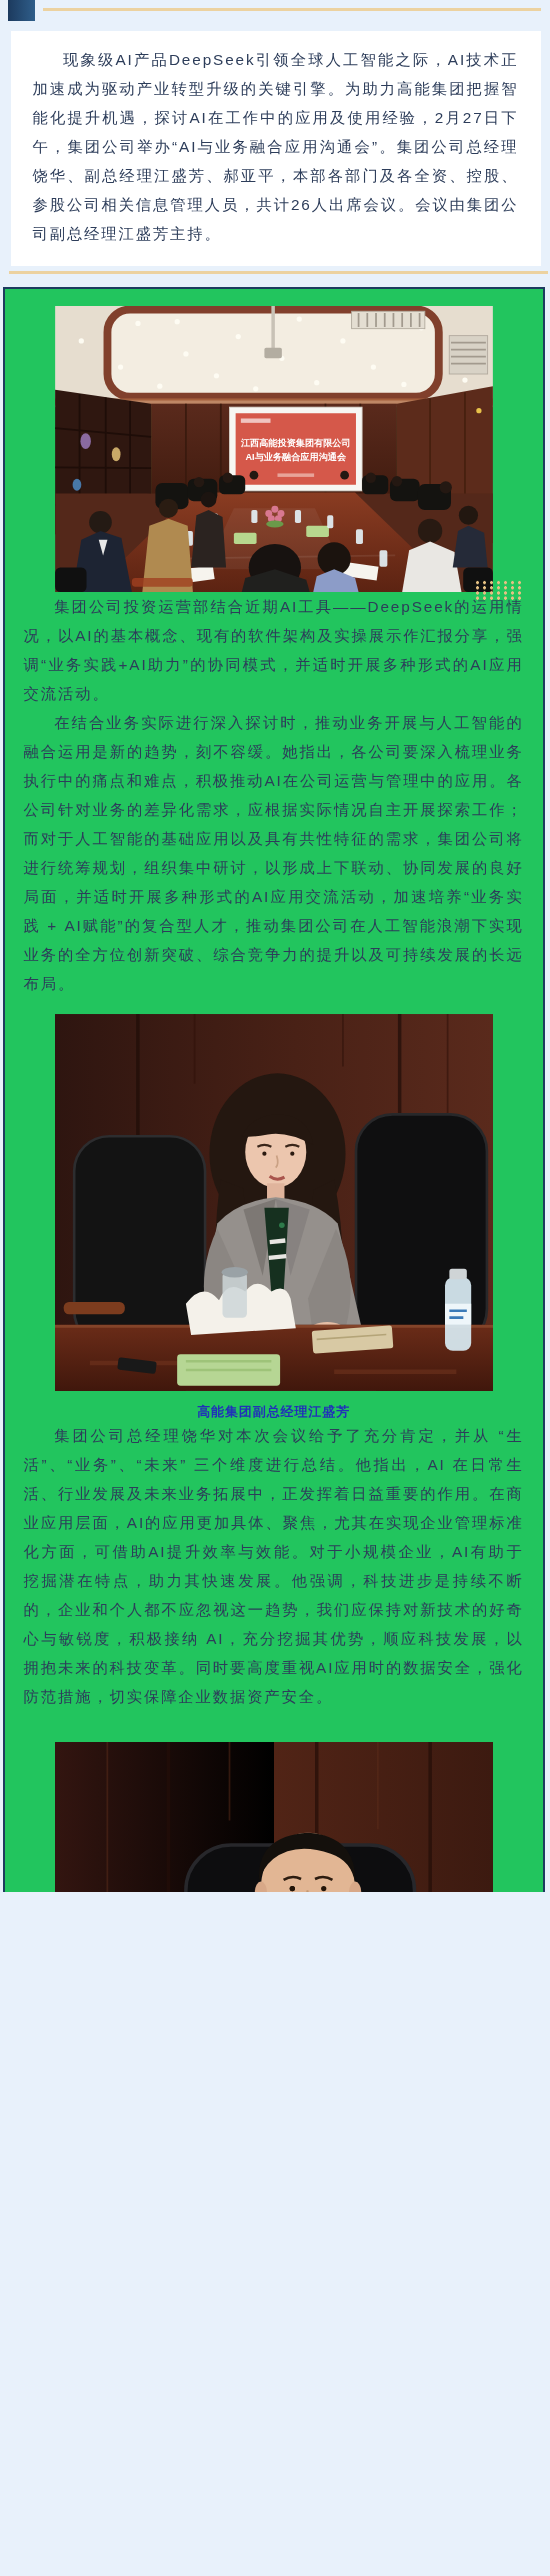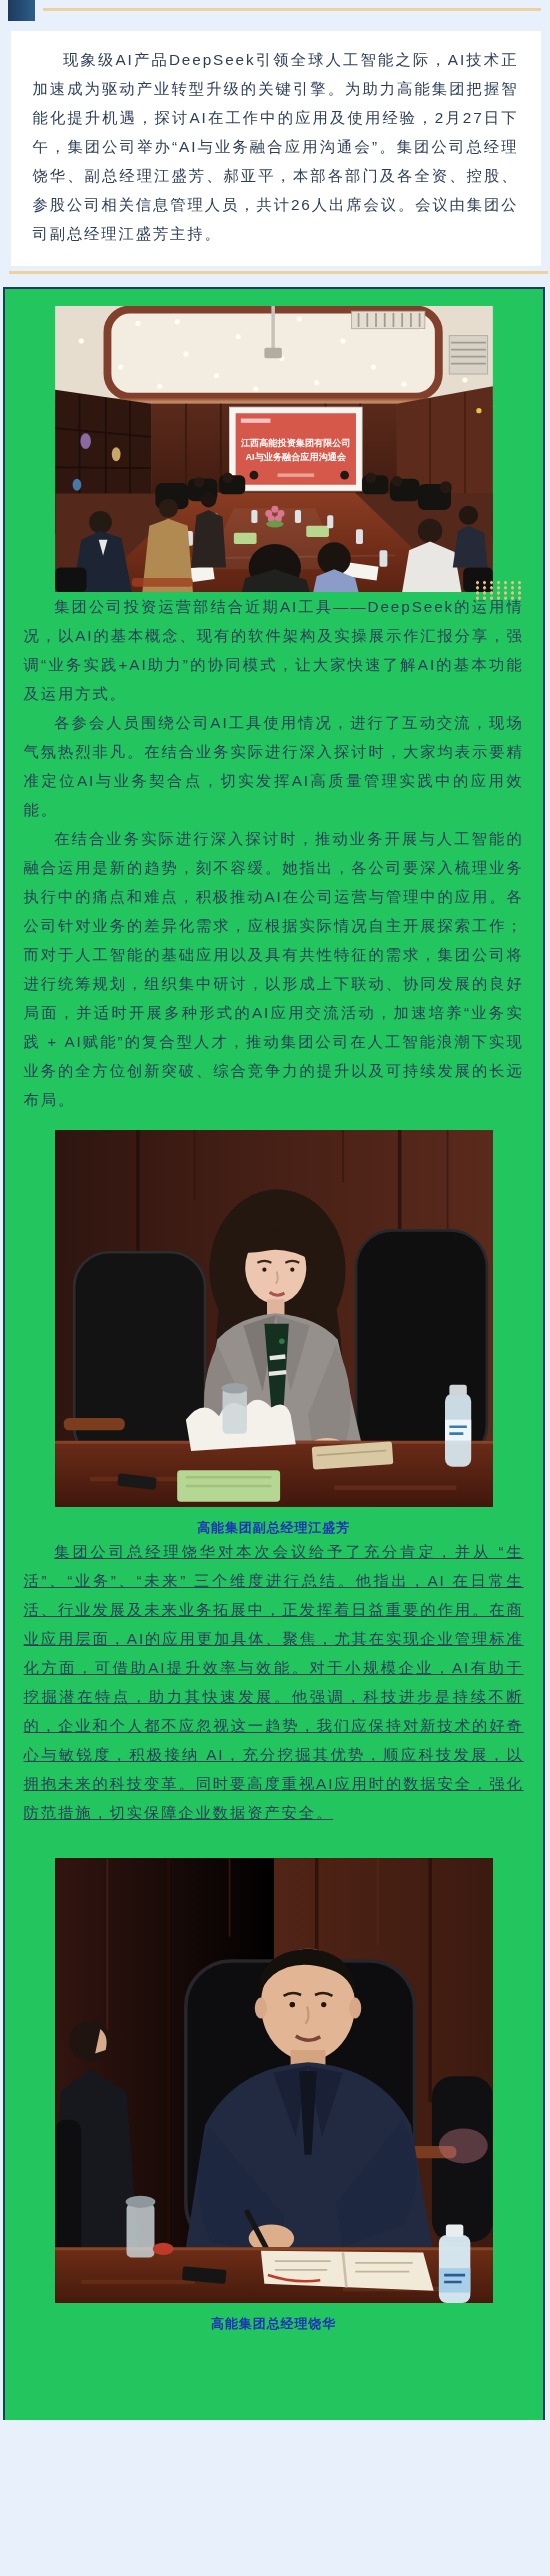--- a/index.html
+++ b/index.html
@@ -1,21 +1,21 @@
 <!DOCTYPE html>
 <html style="font-size:14px"><head>
 <meta charset="utf-8">
 <style>
   html,body { margin:0; padding:0; }
   body {
     width:550px;
     background:#e8f1fb;
     font-family:"Liberation Sans","DejaVu Sans",sans-serif;
   }
-  .page { position:relative; width:550px; height:2420px; overflow:hidden; background:#e8f1fb; }
+  .page { position:relative; width:550px; height:1892px; overflow:hidden; background:#e8f1fb; }
 
   
   .top-square {
     position:absolute; left:7.8px; top:0; width:27px; height:21px;
     background:linear-gradient(90deg,#1c3a5e 0%,#2f5e8a 100%);
   }
   .top-line {
     position:absolute; left:43px; top:7.8px; width:498px; height:3.5px;
     background:#ecd2a0;
   }
@@ -54,21 +54,21 @@
     background-size:7px 5.2px;
   }
 
   .p-after-photo { margin-top:38px; }
   .photo-row.mid { margin-top:15.7px; }
   .photo-row.low { margin-top:31px; }
   .caption {
     margin-top:12.2px; text-align:center;
     font-size:13px; font-weight:bold; color:#2131b9; letter-spacing:0.9px;
   }
-  .p-section { margin-top:31px;text-decoration:underline; }
+  .p-section { margin-top:31px; }
 </style>
 </head>
 <body>
 
 <div class="page">
 
   <div class="top-square"></div>
   <div class="top-line"></div>
 
   <div class="intro-card">
@@ -220,22 +220,21 @@
           <circle cx="474" cy="240" r="11" fill="#221710"></circle>
           <polygon points="456,300 462,258 474,252 492,260 496,300" fill="#252a38"></polygon>
           <rect x="468" y="300" width="34" height="28" rx="6" fill="#101010"></rect>
           <rect x="0" y="300" width="36" height="28" rx="6" fill="#101010"></rect>
           <rect x="88" y="312" width="70" height="10" rx="4" fill="#a04020" opacity="0.8"></rect>
         </g>
       </svg>
       <div class="dots"></div>
     </div>
 
-    <p class="body-p p-after-photo">集团公司投资运营部结合近期AI工具——DeepSeek的运用情况，以AI的基本概念、现有的软件架构及实操展示作汇报分享，强调“业务实践+AI助力”的协同模式，让大家快速了解AI的基本功能及运用方式。</p>
-    <p class="body-p">各参会人员围绕公司AI工具使用情况，进行了互动交流，现场气氛热烈非凡。在结合业务实际进行深入探讨时，大家均表示要精准定位AI与业务契合点，切实发挥AI高质量管理实践中的应用效能。</p>
+    <p class="body-p p-after-photo">集团公司投资运营部结合近期AI工具——DeepSeek的运用情况，以AI的基本概念、现有的软件架构及实操展示作汇报分享，强调“业务实践+AI助力”的协同模式，并适时开展多种形式的AI应用交流活动。</p>
     <p class="body-p">在结合业务实际进行深入探讨时，推动业务开展与人工智能的融合运用是新的趋势，刻不容缓。她指出，各公司要深入梳理业务执行中的痛点和难点，积极推动AI在公司运营与管理中的应用。各公司针对业务的差异化需求，应根据实际情况自主开展探索工作；而对于人工智能的基础应用以及具有共性特征的需求，集团公司将进行统筹规划，组织集中研讨，以形成上下联动、协同发展的良好局面，并适时开展多种形式的AI应用交流活动，加速培养“业务实践 + AI赋能”的复合型人才，推动集团公司在人工智能浪潮下实现业务的全方位创新突破、综合竞争力的提升以及可持续发展的长远布局。</p>
 
     <div class="photo-row mid">
       <svg class="photo" width="438" height="377" viewBox="0 0 502 432">
         <defs>
           <linearGradient id="wd2" x1="0" y1="0" x2="1" y2="0">
             <stop offset="0" stop-color="#2e1510"></stop>
               <stop offset="0.55" stop-color="#492116"></stop>
               <stop offset="1" stop-color="#5a2a1c"></stop>
           </linearGradient>

